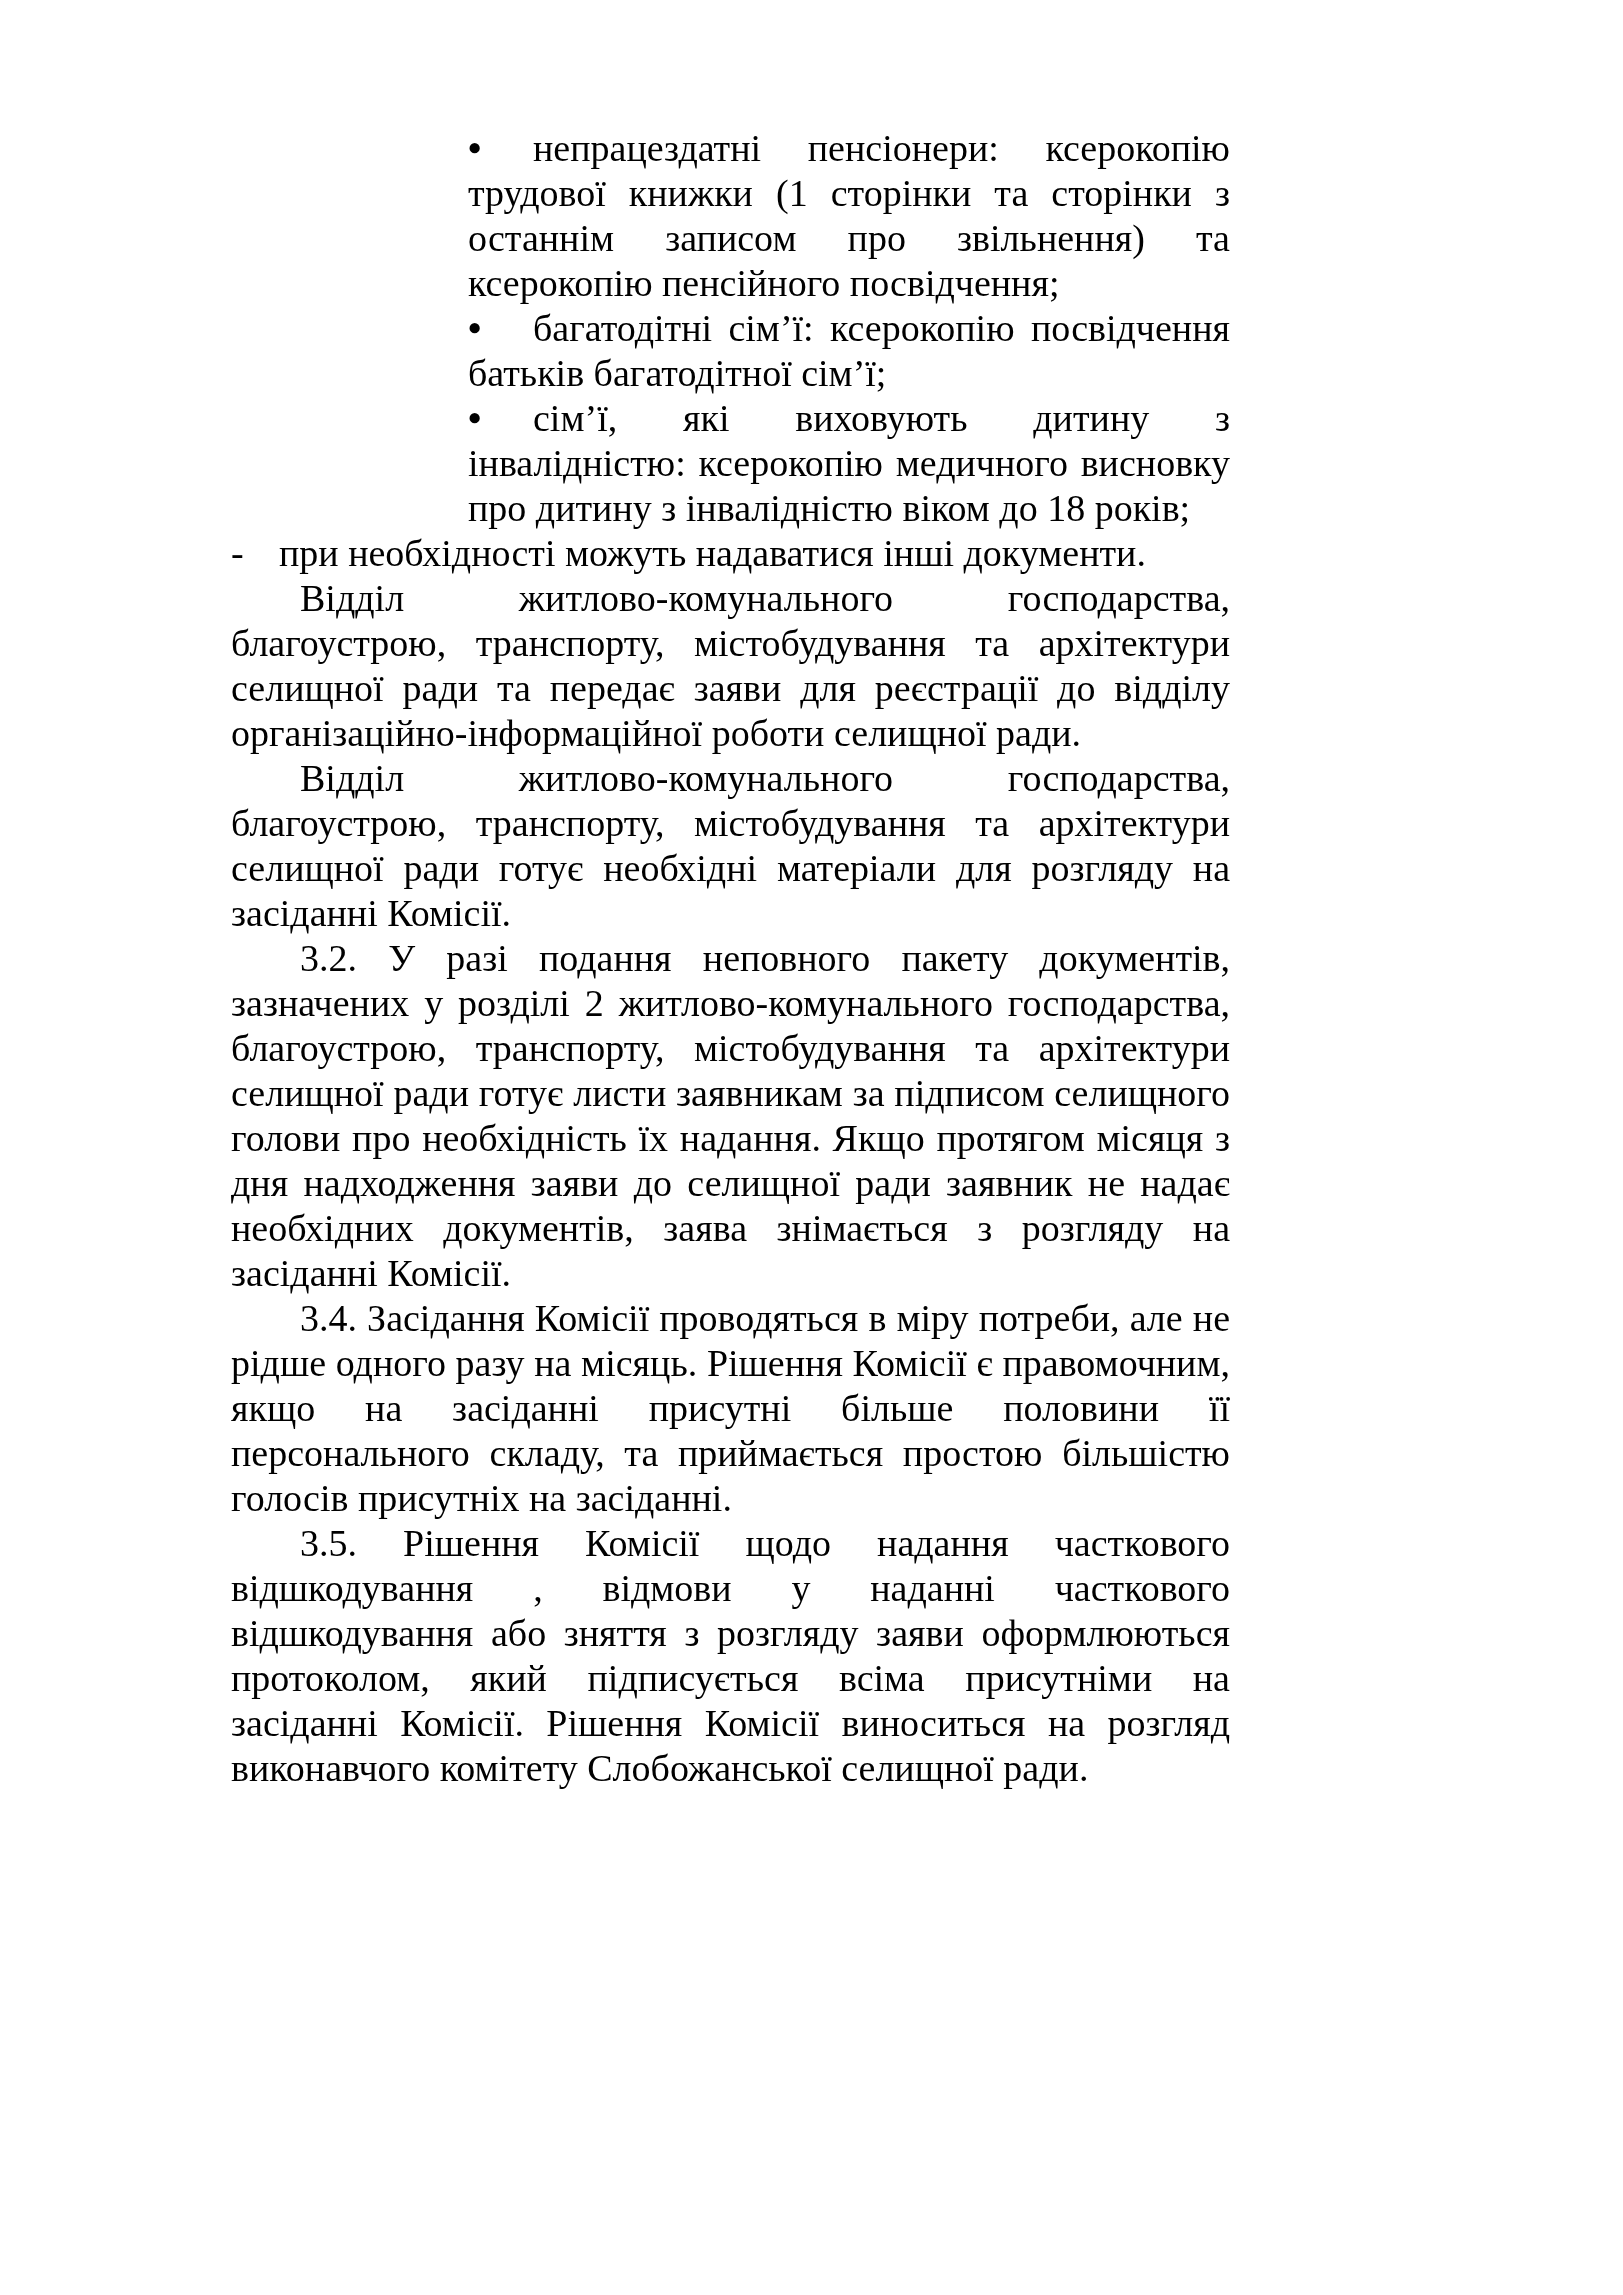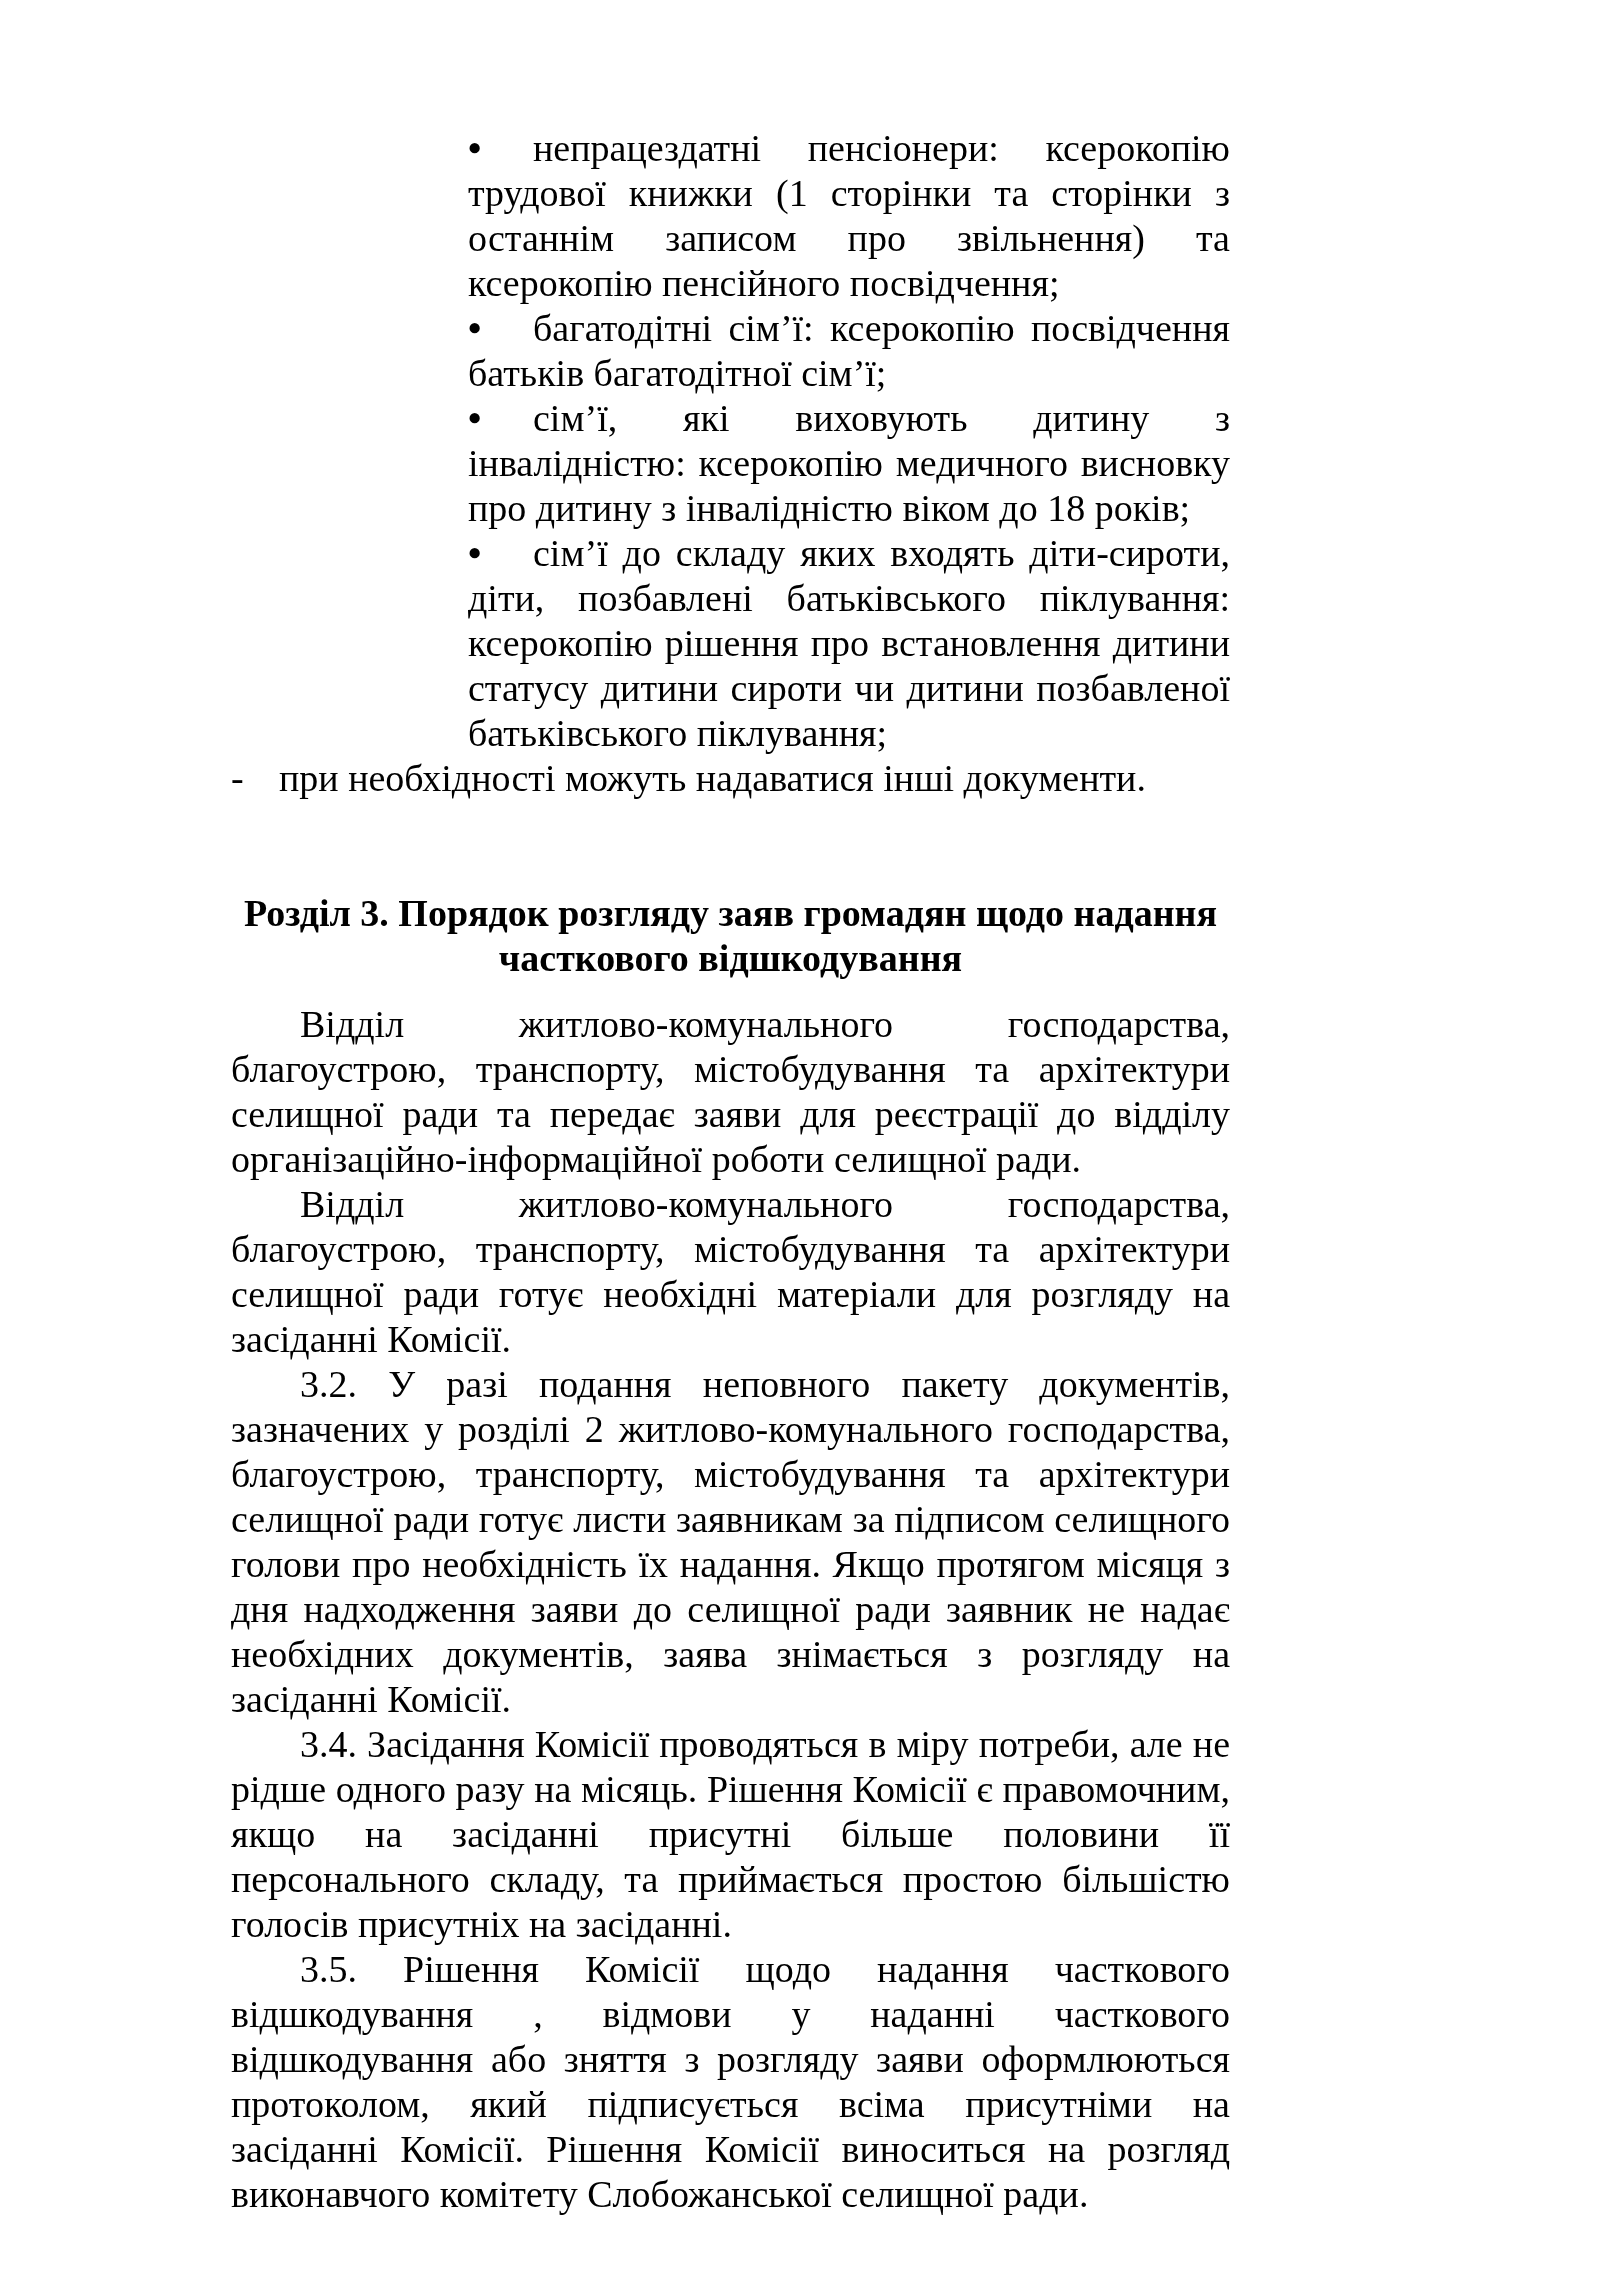--- a/index.html
+++ b/index.html
@@ -62,31 +62,27 @@
     </div>
 
     <div class="bullet-item">
       <span class="bullet-marker">•</span><span>багатодітні сім’ї: ксерокопію посвідчення батьків багатодітної сім’ї;</span>
     </div>
 
     <div class="bullet-item">
       <span class="bullet-marker">•</span><span>сім’ї, які виховують дитину з інвалідністю: ксерокопію медичного висновку про дитину з інвалідністю віком до 18 років;</span>
     </div>
 
-    <div class="bullet-item">
-      <span class="bullet-marker">•</span><span>сім’ї до складу яких входять діти-сироти, діти, позбавлені батьківського піклування: ксерокопію рішення про встановлення дитини статусу дитини сироти чи дитини позбавленої батьківського піклування;</span>
-    </div>
 
   </div>
 
   <div class="dash-item">
     <span class="dash-marker">-</span><span>при необхідності можуть надаватися інші документи.</span>
   </div>
 
-  <div class="section-heading">Розділ 3. Порядок розгляду заяв громадян щодо надання часткового відшкодування</div>
 
 
   <p class="para">Відділ житлово-комунального господарства, благоустрою, транспорту, містобудування та архітектури  селищної ради та передає заяви для реєстрації до відділу організаційно-інформаційної роботи селищної ради.</p>
 
   <p class="para">Відділ житлово-комунального господарства, благоустрою, транспорту, містобудування та архітектури  селищної ради готує необхідні матеріали для розгляду на засіданні Комісії.</p>
 
   <p class="para">3.2. У разі подання неповного пакету документів, зазначених у  розділі 2 житлово-комунального господарства, благоустрою, транспорту, містобудування та архітектури селищної ради готує листи заявникам за підписом селищного голови про необхідність їх надання. Якщо протягом місяця з дня надходження заяви до селищної ради заявник не надає необхідних документів, заява знімається з розгляду на засіданні Комісії.</p>
 
 
   <p class="para">3.4. Засідання Комісії проводяться в міру потреби, але не рідше одного разу на місяць. Рішення Комісії є правомочним, якщо на засіданні присутні більше половини її персонального складу, та приймається простою більшістю голосів присутніх на засіданні.</p>

